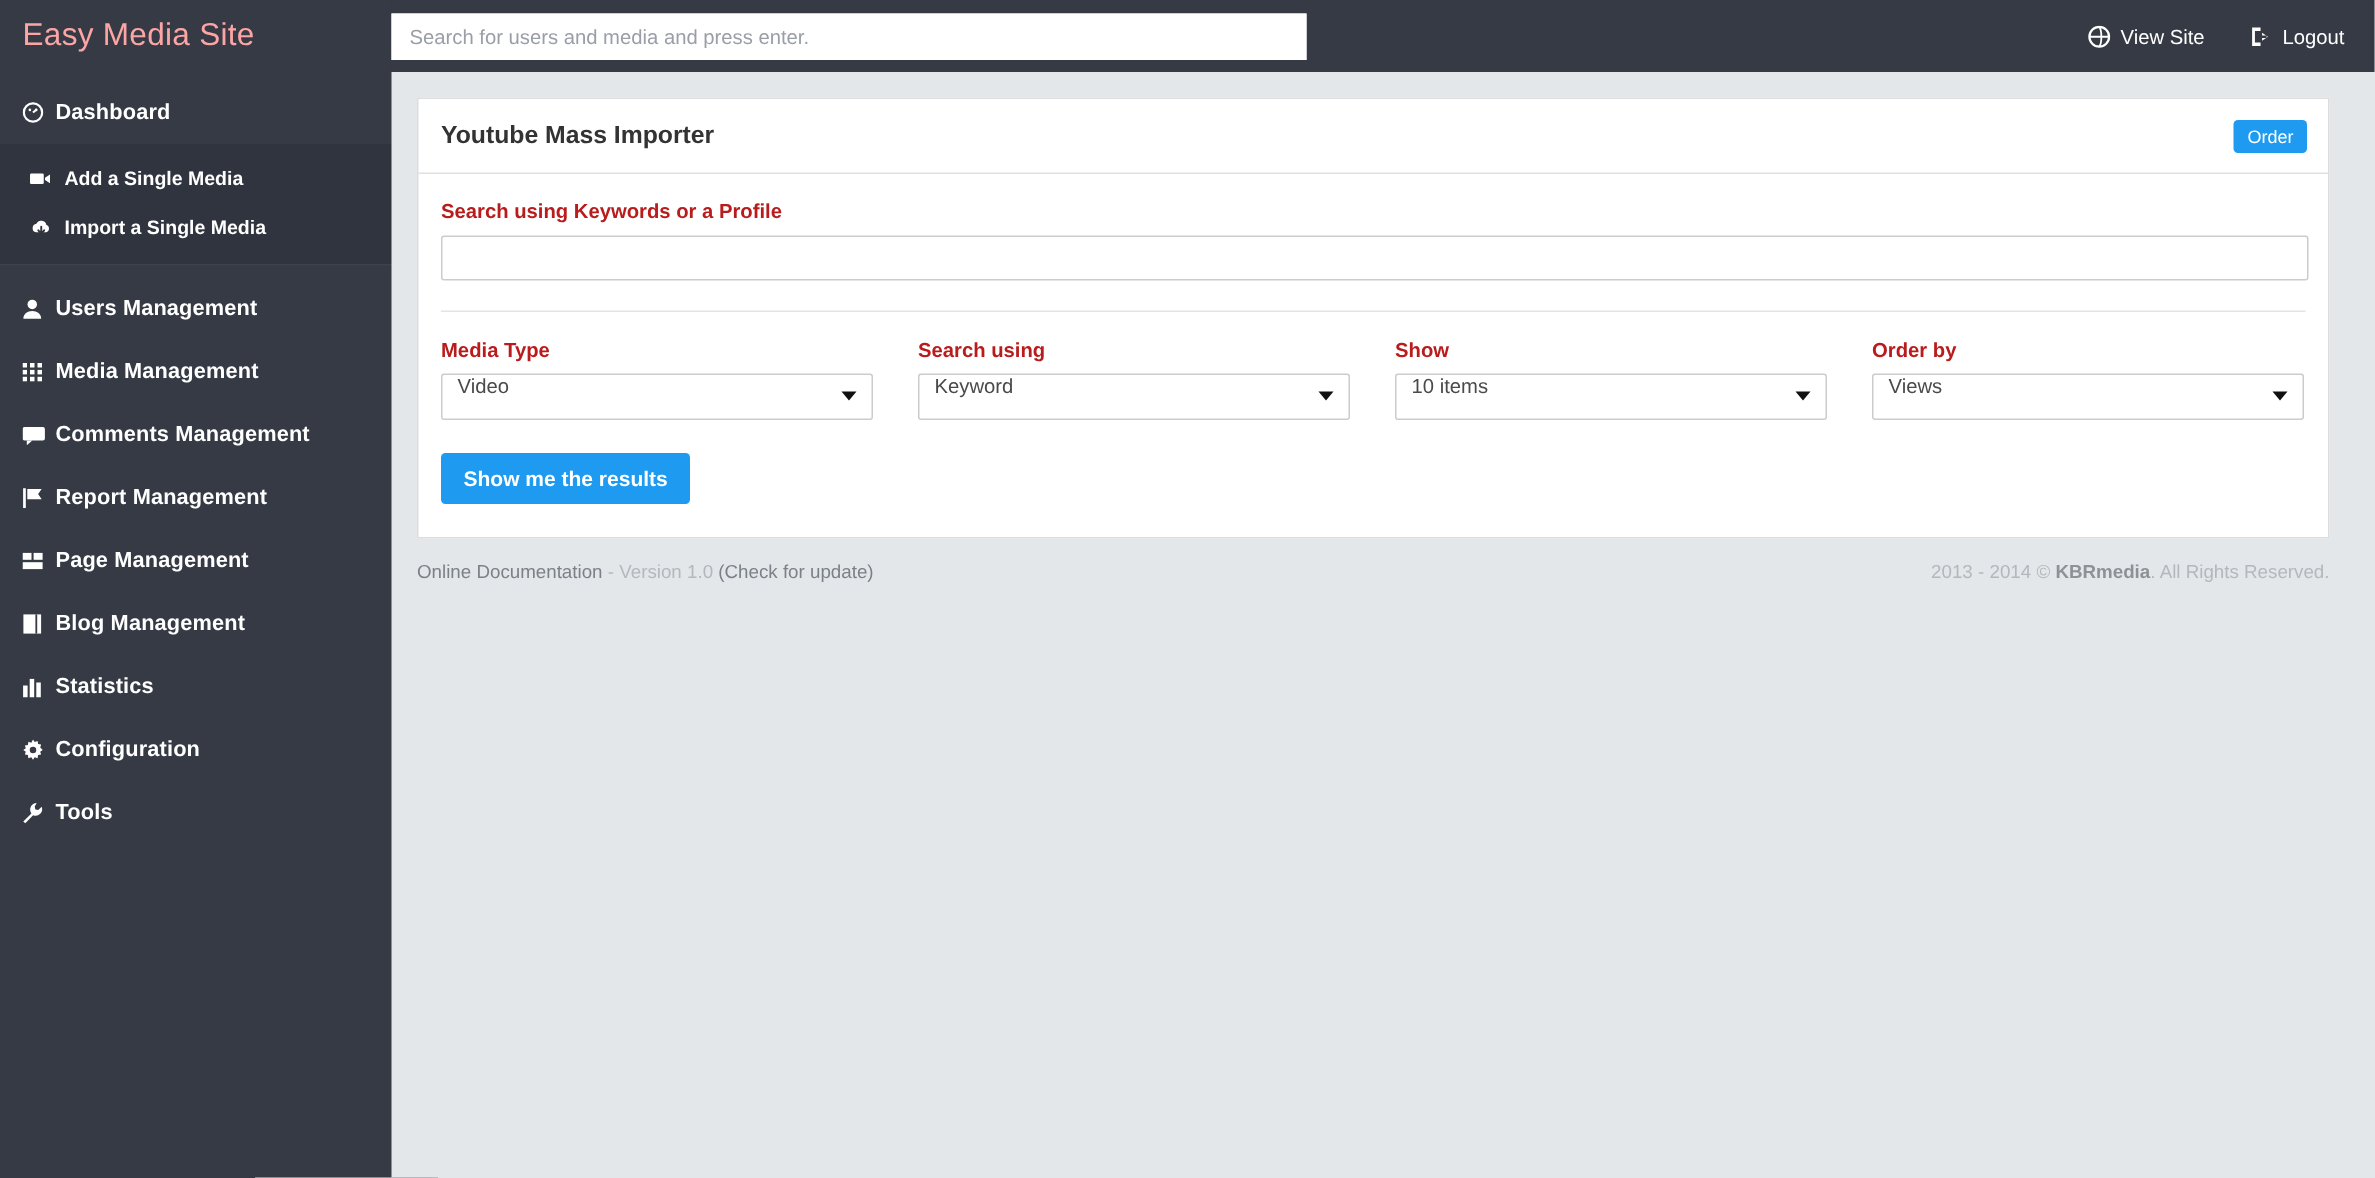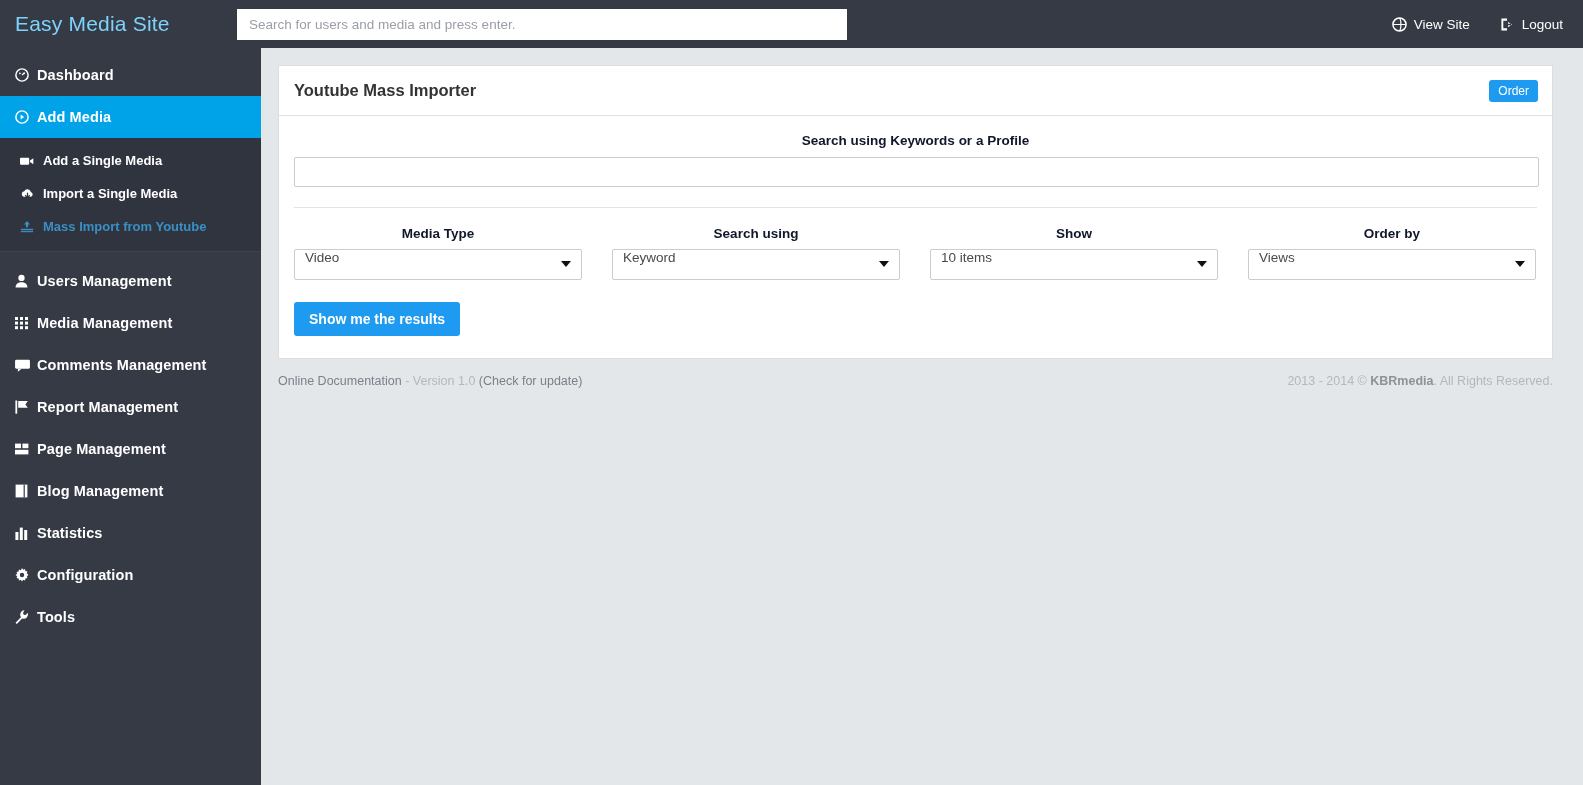--- a/index.html
+++ b/index.html
@@ -11,24 +11,24 @@
   }
 
   
   #topbar {
     position: absolute; top: 0; left: 0;
     width: 1583px; height: 48px;
     background: #353a45;
     display: flex; align-items: center;
   }
   #brand {
-    width: 237px; height: 48px;
+    width: 261px; height: 48px;
     display: flex; align-items: center;
     padding-left: 15px;
-    color: #7dd3fc;
+    color: #fca5a5;
     font-size: 21px;
     letter-spacing: .2px;
     background: #353a45;
   }
   #topsearch-wrap {
     flex: 0 0 auto;
     margin-left: 0px;
     padding-left: 0px;
   }
   #topsearch {
@@ -129,24 +129,23 @@
     font-family: "Liberation Sans", sans-serif;
     font-size: 12px;
     padding: 4px 9px;
     border-radius: 3px;
     cursor: pointer;
   }
   #panel-body { padding: 17px 15px 22px 15px; }
   .form-label {
     font-size: 13.5px;
     font-weight: bold;
-    color: #0f172a;
+    color: #b91c1c;
     margin-bottom: 9px;
     display: block;
-    text-align: center;
   }
   #keyword-input {
     width: 1245px; height: 30px;
     border: 1px solid #cccccc;
     border-radius: 2px;
     padding: 0 10px;
     font-family: "Liberation Sans", sans-serif;
     font-size: 13.5px;
     color: #444;
     outline: none;
@@ -250,58 +249,39 @@
       <svg width="14" height="14" viewBox="0 0 16 16">
           <circle cx="8" cy="8" r="7" fill="none" stroke="#fff" stroke-width="1.7"></circle>
           <path d="M8 8l3-2.5" stroke="#fff" stroke-width="1.6" fill="none"></path>
           <circle cx="5.6" cy="6" r="1" fill="#fff"></circle>
           <circle cx="10.4" cy="6" r="1" fill="#fff"></circle>
         </svg>
     </span>
     <span>Dashboard</span>
   </div>
 
-  <div class="nav-item active">
-    <span class="nav-ico">
-      <svg width="14" height="14" viewBox="0 0 16 16">
-          <circle cx="8" cy="8" r="7" fill="none" stroke="#fff" stroke-width="1.7"></circle>
-          <path d="M6.4 5.2l4 2.8-4 2.8z" fill="#fff"></path>
-        </svg>
-    </span>
-    <span>Add Media</span>
-  </div>
 
   <div id="submenu">
     <div class="sub-item">
       <span class="nav-ico">
         <svg width="15" height="12" viewBox="0 0 18 12">
             <rect x="0" y="2" width="11" height="8.4" rx="1" fill="#fff"></rect>
             <path d="M12 5.4l4-2.6v7l-4-2.6z" fill="#fff"></path>
           </svg>
       </span>
       <span>Add a Single Media</span>
     </div>
     <div class="sub-item">
       <span class="nav-ico">
         <svg width="15" height="12" viewBox="0 0 16 13">
             <path d="M4.2 9.6a3.1 3.1 0 0 1 .3-6.1 3.8 3.8 0 0 1 7.2.9 2.7 2.7 0 0 1-.2 5.2z" fill="#fff"></path>
             <path d="M8 5.6v4.3M5.9 8.2L8 10.7l2.1-2.5" stroke="#30343e" stroke-width="1.4" fill="none" stroke-linecap="round"></path>
           </svg>
       </span>
       <span>Import a Single Media</span>
-    </div>
-    <div class="sub-item current">
-      <span class="nav-ico">
-        <svg width="14" height="13" viewBox="0 0 16 14">
-            <path d="M8 0.6l3.4 4H9.2v3.2H6.8V4.6H4.6z" fill="#3a8fc4"></path>
-            <rect x="1" y="9.6" width="14" height="1.7" fill="#3a8fc4"></rect>
-            <rect x="1" y="12.2" width="14" height="1.3" fill="#3a8fc4"></rect>
-          </svg>
-      </span>
-      <span>Mass Import from Youtube</span>
     </div>
   </div>
 
   <div style="height:8px"></div>
 
   <div class="nav-item">
     <span class="nav-ico">
       <svg width="13" height="14" viewBox="0 0 14 14">
           <circle cx="7" cy="3.7" r="3.4" fill="#fff"></circle>
           <path d="M0.6 14c0-3.6 2.9-5.6 6.4-5.6s6.4 2 6.4 5.6z" fill="#fff"></path>

